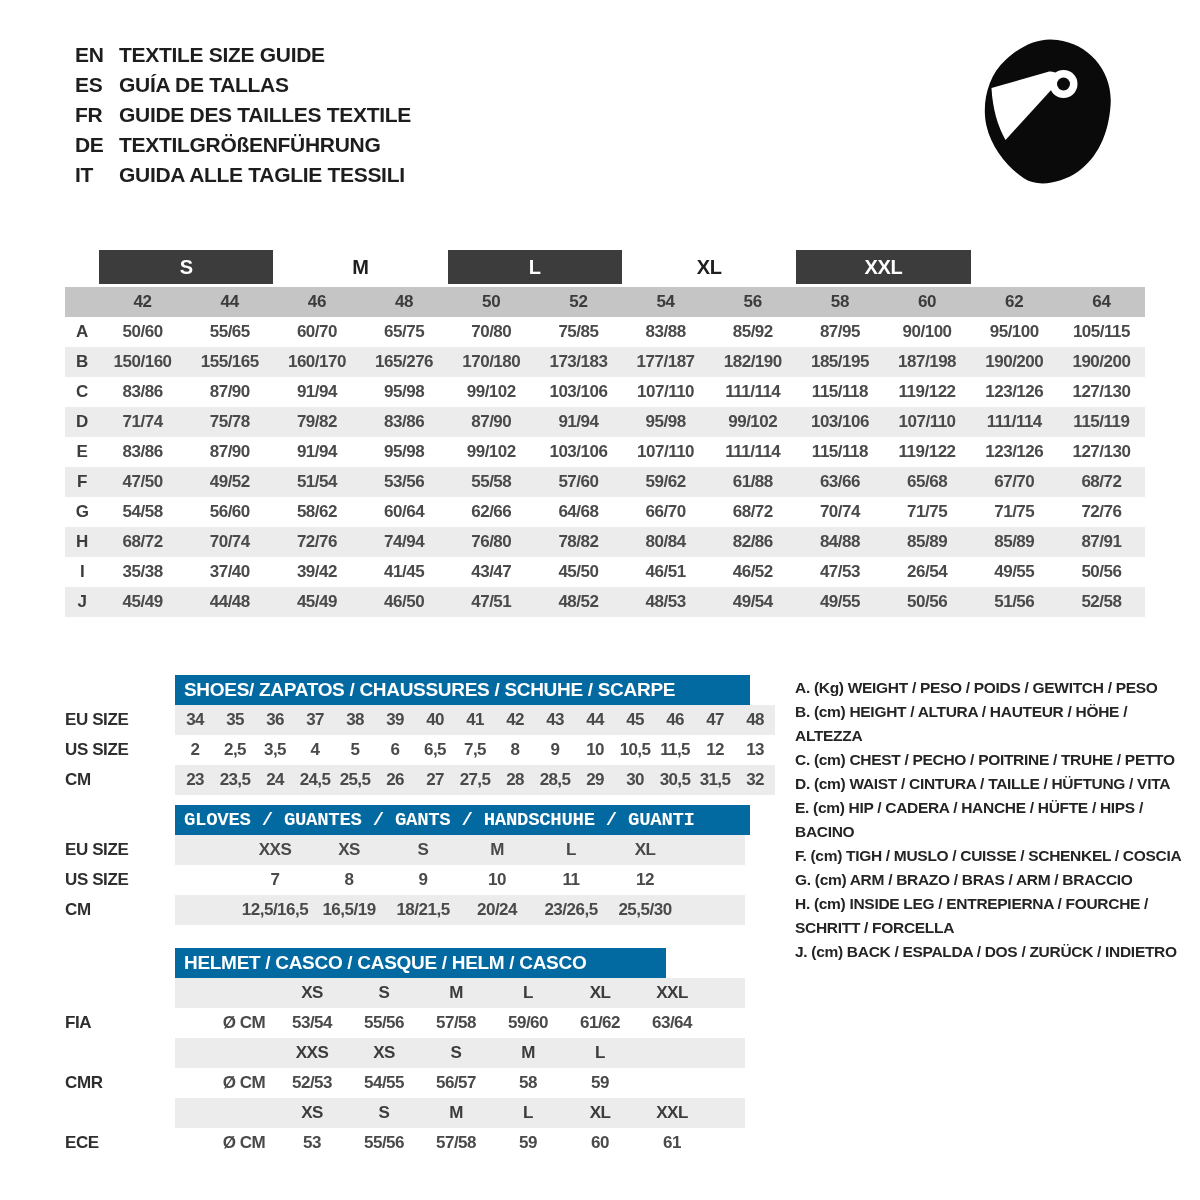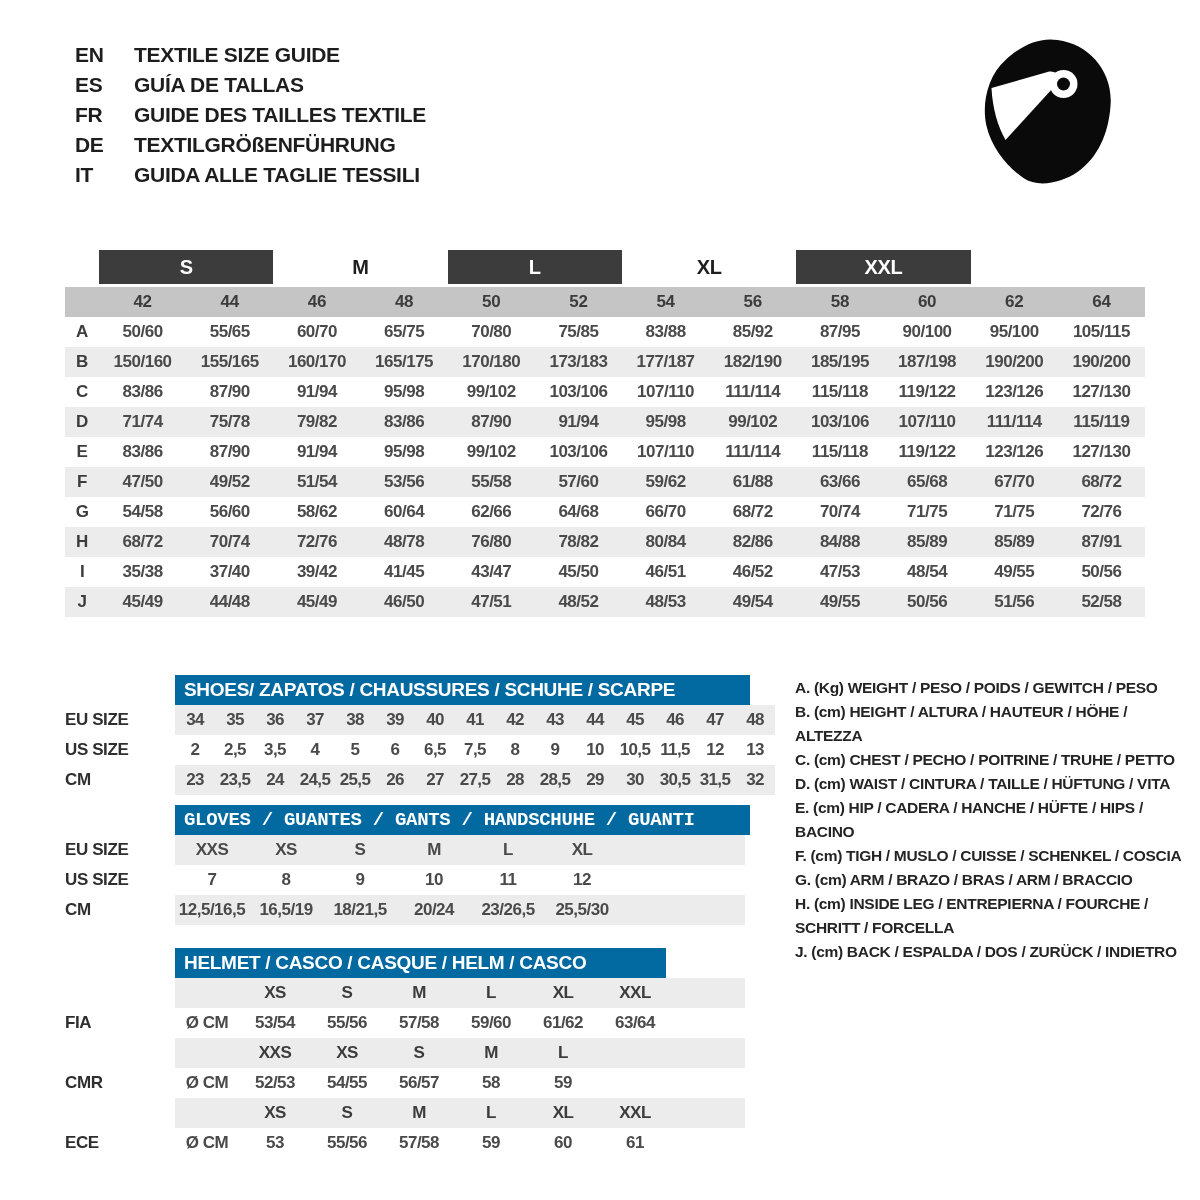--- a/index.html
+++ b/index.html
@@ -3,41 +3,41 @@
 <meta charset="utf-8">
 <style>
   html,body{margin:0;padding:0;}
   body{
     width:1200px;height:1200px;position:relative;background:#ffffff;
     font-family:"Liberation Sans", sans-serif;font-weight:bold;color:#454545;
     overflow:hidden;
   }
   
   .lang-block{position:absolute;left:75px;top:40px;}
-  .lang-row{display:flex;font-size:21px;line-height:30px;color:#1d1d1d;letter-spacing:-0.3px;gap:15px;}
+  .lang-row{display:flex;font-size:21px;line-height:30px;color:#1d1d1d;letter-spacing:-0.3px;}
   .lang-code{width:44px;}
   
   .helmet-icon{position:absolute;left:975px;top:36px;width:155px;height:160px;}
   
   .main-table{position:absolute;left:65px;top:250px;width:1080px;}
   .grid13{display:grid;grid-template-columns:34px repeat(12,1fr);align-items:center;text-align:center;}
   .size-groups{height:34px;margin-bottom:3px;align-items:stretch;}
   .group-cell{display:flex;align-items:center;justify-content:center;font-size:20px;color:#1f1f1f;letter-spacing:-0.3px;}
   .group-cell.dark{background:#3c3c3c;color:#ffffff;}
   .num-strip{background:#c5c5c5;height:30px;font-size:17px;color:#3c3c3c;letter-spacing:-0.3px;}
   .data-row{height:30px;font-size:17px;letter-spacing:-0.5px;color:#4a4a4a;}
   .data-row:nth-child(even){background:#ececec;}
   .row-letter{font-size:17px;color:#3c3c3c;}
   
   .section{position:absolute;left:65px;width:1100px;}
   .bar-title{background:#0369a1;color:#ffffff;height:30px;line-height:30px;
     font-size:19px;padding-left:9px;letter-spacing:-0.3px;margin-left:110px;}
   .band-row{display:flex;align-items:stretch;height:30px;}
   .side-label{width:110px;display:flex;align-items:center;font-size:17px;color:#2e2e2e;letter-spacing:-0.4px;}
-  .band{display:flex;align-items:center;}
+  .band{display:flex;align-items:center;justify-content:center;}
   .band.shaded{background:#ececec;}
   .cols15{display:grid;grid-template-columns:repeat(15,40px);width:600px;text-align:center;font-size:17px;letter-spacing:-0.6px;color:#4a4a4a;}
   .band.w-shoes{width:600px;}
   .band.w-std{width:570px;}
   .cols6{display:grid;grid-template-columns:repeat(6,74px);text-align:center;font-size:17px;letter-spacing:-0.5px;color:#4a4a4a;}
   .hcols{display:grid;grid-template-columns:64px repeat(6,72px);text-align:center;font-size:17px;letter-spacing:-0.5px;color:#4a4a4a;}
   .band .size-label{color:#3c3c3c;}
   
   .legend{position:absolute;left:795px;top:676px;width:398px;}
   .legend-item{font-size:15.5px;line-height:24px;color:#242424;letter-spacing:-0.3px;}
@@ -114,21 +114,21 @@
         <div>87/95</div>
         <div>90/100</div>
         <div>95/100</div>
         <div>105/115</div>
       </div>
       <div class="grid13 data-row">
         <div class="row-letter">B</div>
         <div>150/160</div>
         <div>155/165</div>
         <div>160/170</div>
-        <div>165/175</div>
+        <div>165/276</div>
         <div>170/180</div>
         <div>173/183</div>
         <div>177/187</div>
         <div>182/190</div>
         <div>185/195</div>
         <div>187/198</div>
         <div>190/200</div>
         <div>190/200</div>
       </div>
       <div class="grid13 data-row">
@@ -204,42 +204,42 @@
         <div>70/74</div>
         <div>71/75</div>
         <div>71/75</div>
         <div>72/76</div>
       </div>
       <div class="grid13 data-row">
         <div class="row-letter">H</div>
         <div>68/72</div>
         <div>70/74</div>
         <div>72/76</div>
-        <div>48/78</div>
+        <div>74/94</div>
         <div>76/80</div>
         <div>78/82</div>
         <div>80/84</div>
         <div>82/86</div>
         <div>84/88</div>
         <div>85/89</div>
         <div>85/89</div>
         <div>87/91</div>
       </div>
       <div class="grid13 data-row">
         <div class="row-letter">I</div>
         <div>35/38</div>
         <div>37/40</div>
         <div>39/42</div>
         <div>41/45</div>
         <div>43/47</div>
         <div>45/50</div>
         <div>46/51</div>
         <div>46/52</div>
         <div>47/53</div>
-        <div>48/54</div>
+        <div>26/54</div>
         <div>49/55</div>
         <div>50/56</div>
       </div>
       <div class="grid13 data-row">
         <div class="row-letter">J</div>
         <div>45/49</div>
         <div>44/48</div>
         <div>45/49</div>
         <div>46/50</div>
         <div>47/51</div>

